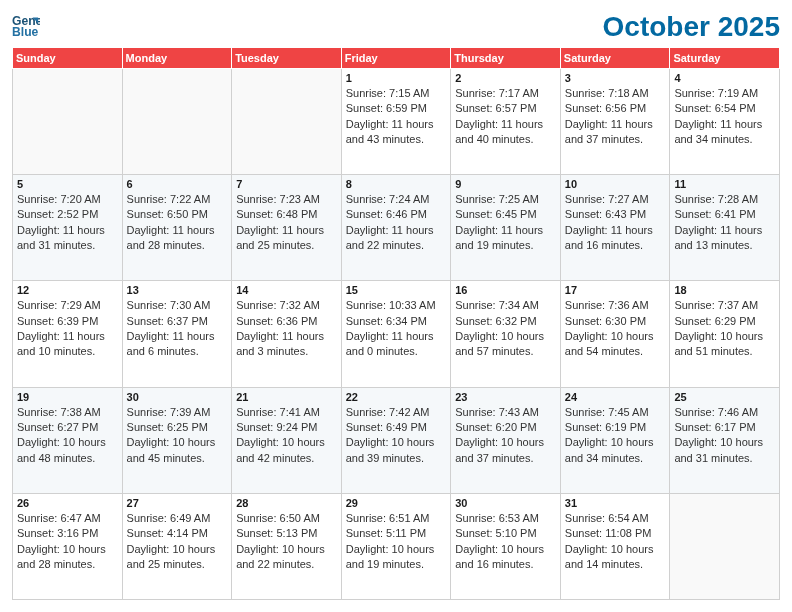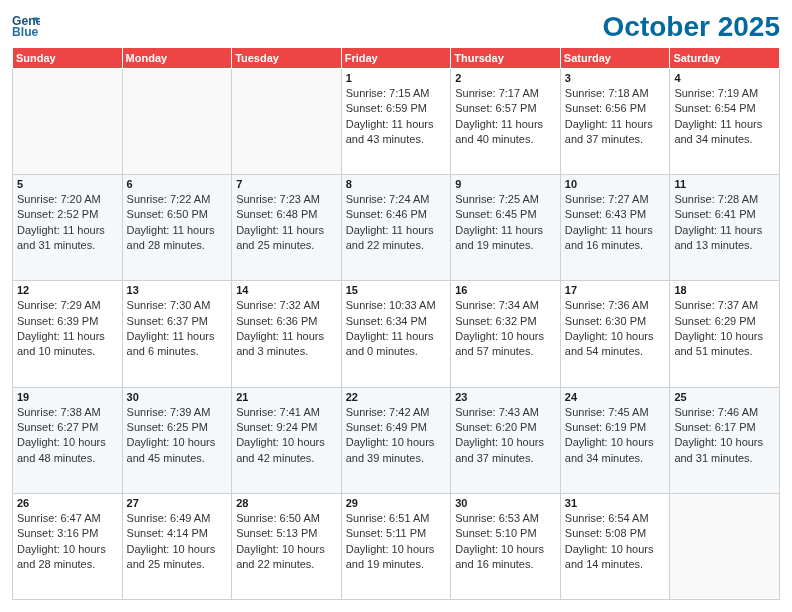--- a/index.html
+++ b/index.html
@@ -336,21 +336,21 @@
           <td>
             <div class="day-number">30</div>
             <div class="day-info">Sunrise: 6:53 AM
 Sunset: 5:10 PM
 Daylight: 10 hours
 and 16 minutes.</div>
           </td>
           <td>
             <div class="day-number">31</div>
             <div class="day-info">Sunrise: 6:54 AM
-Sunset: 5:08 PM
+Sunset: 11:08 PM
 Daylight: 10 hours
 and 14 minutes.</div>
           </td>
           <td class="empty-cell"></td>
         </tr>
       </tbody>
   </table>
 </div>
 
 <style>

